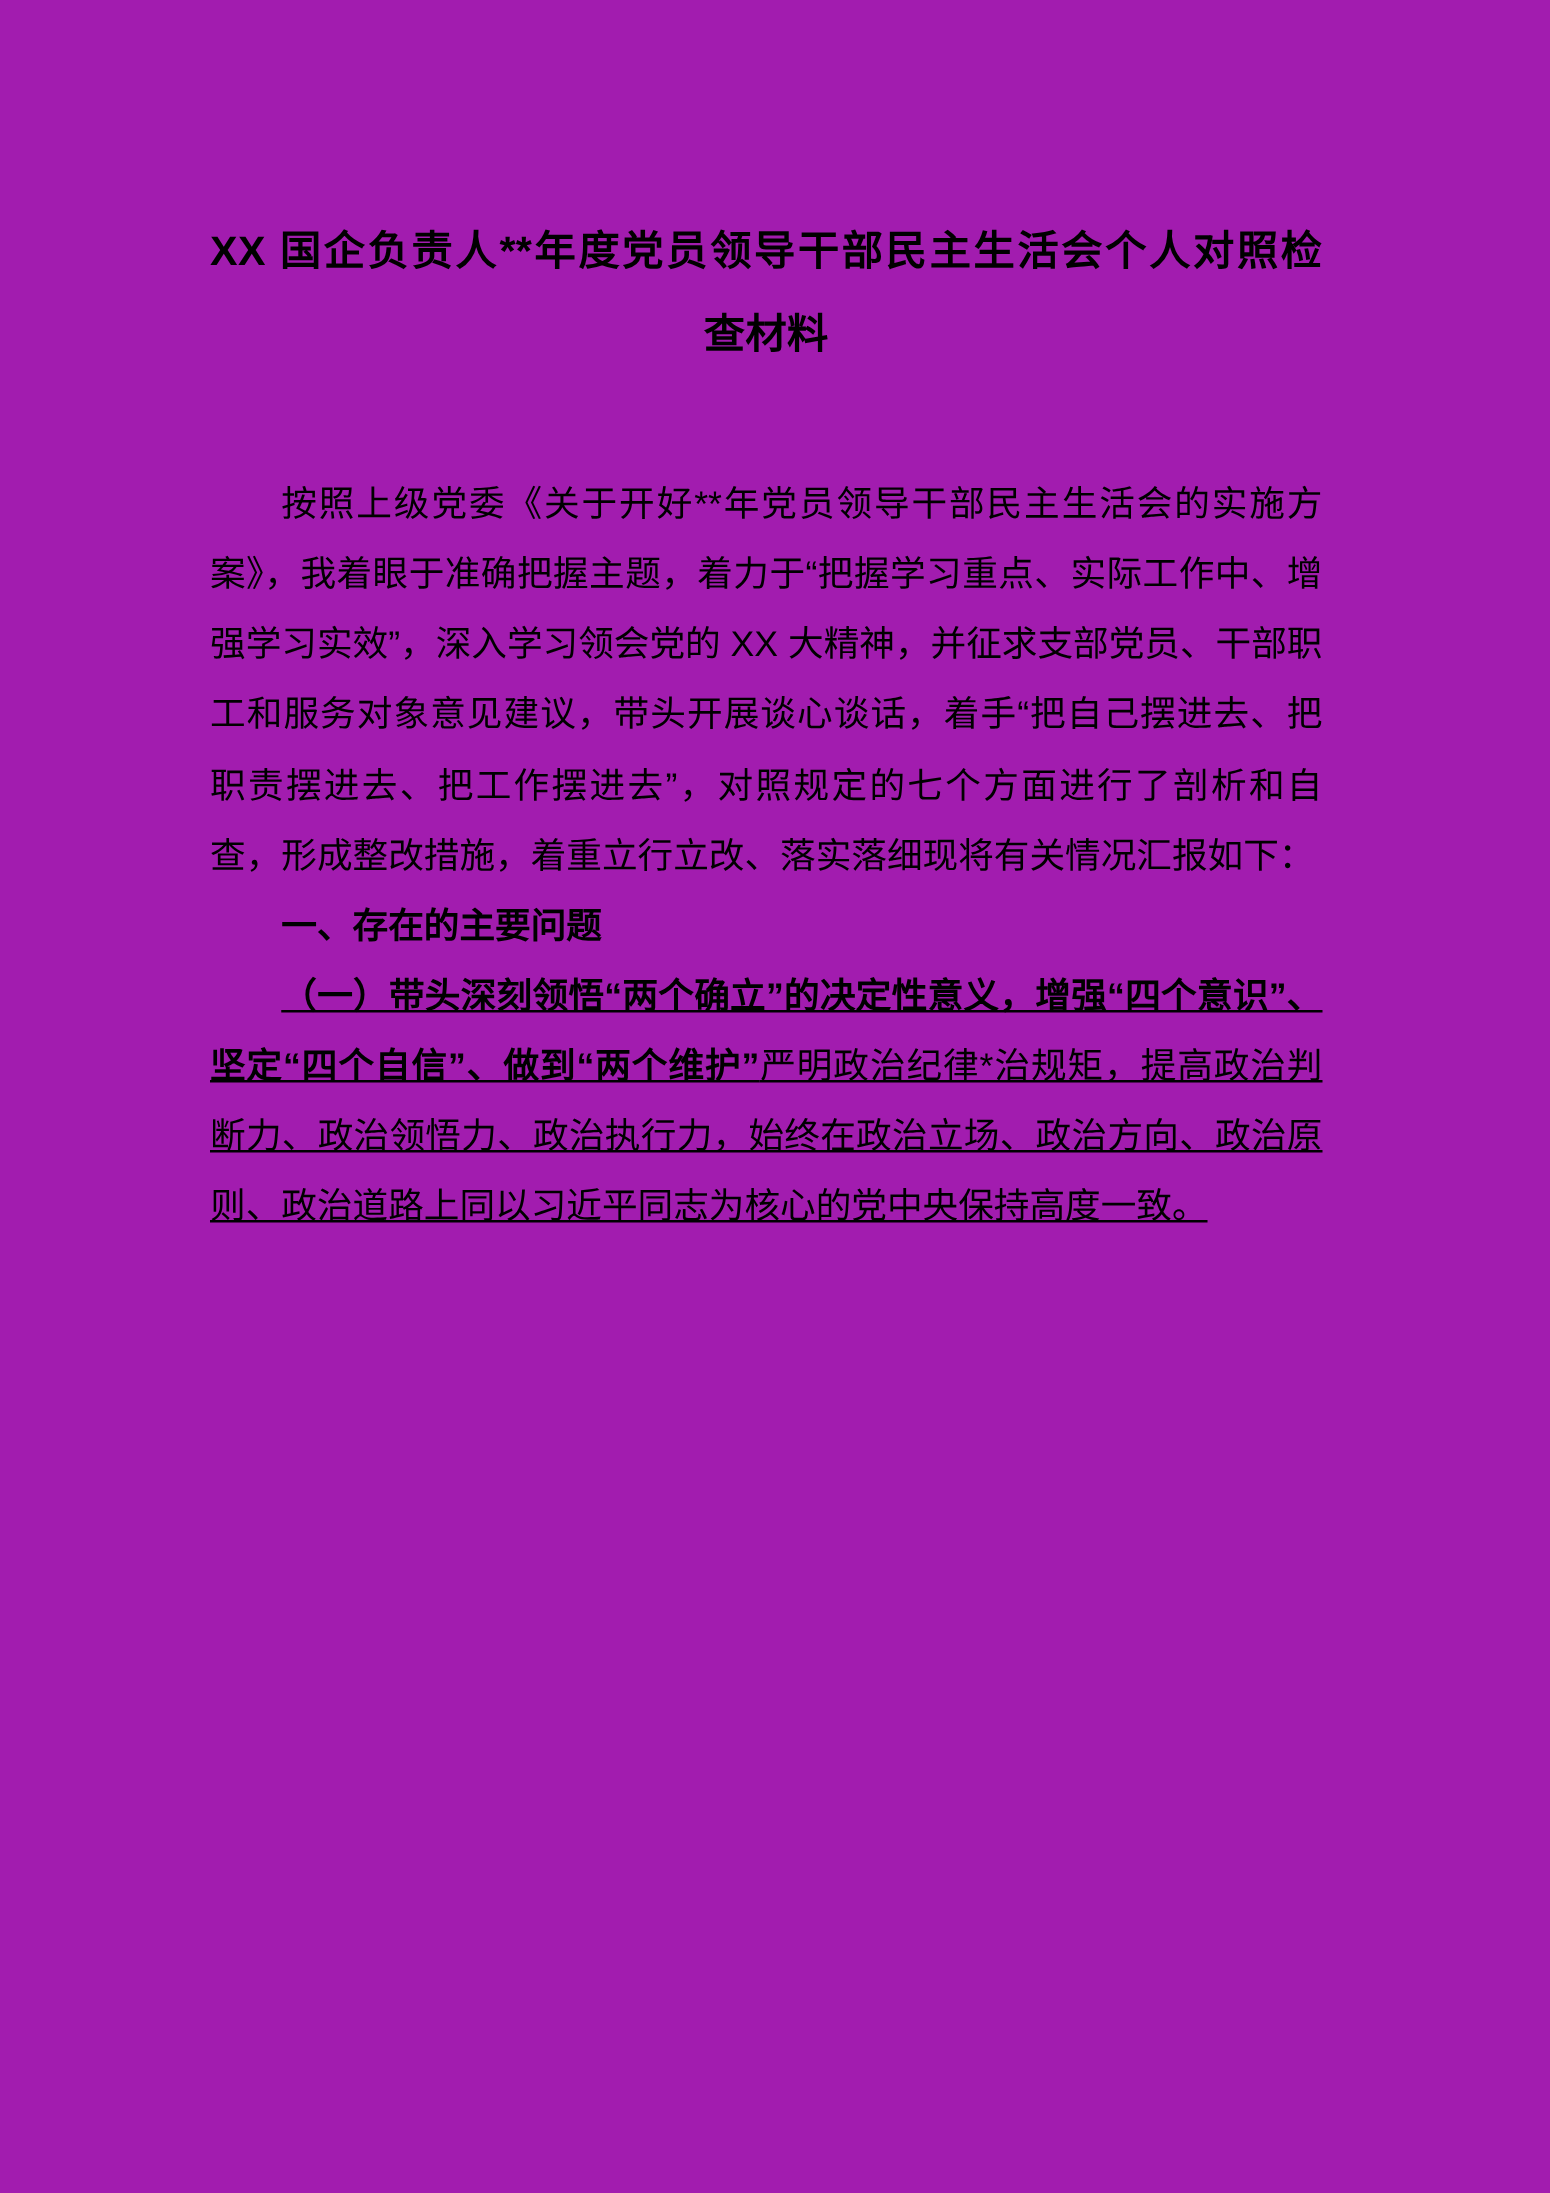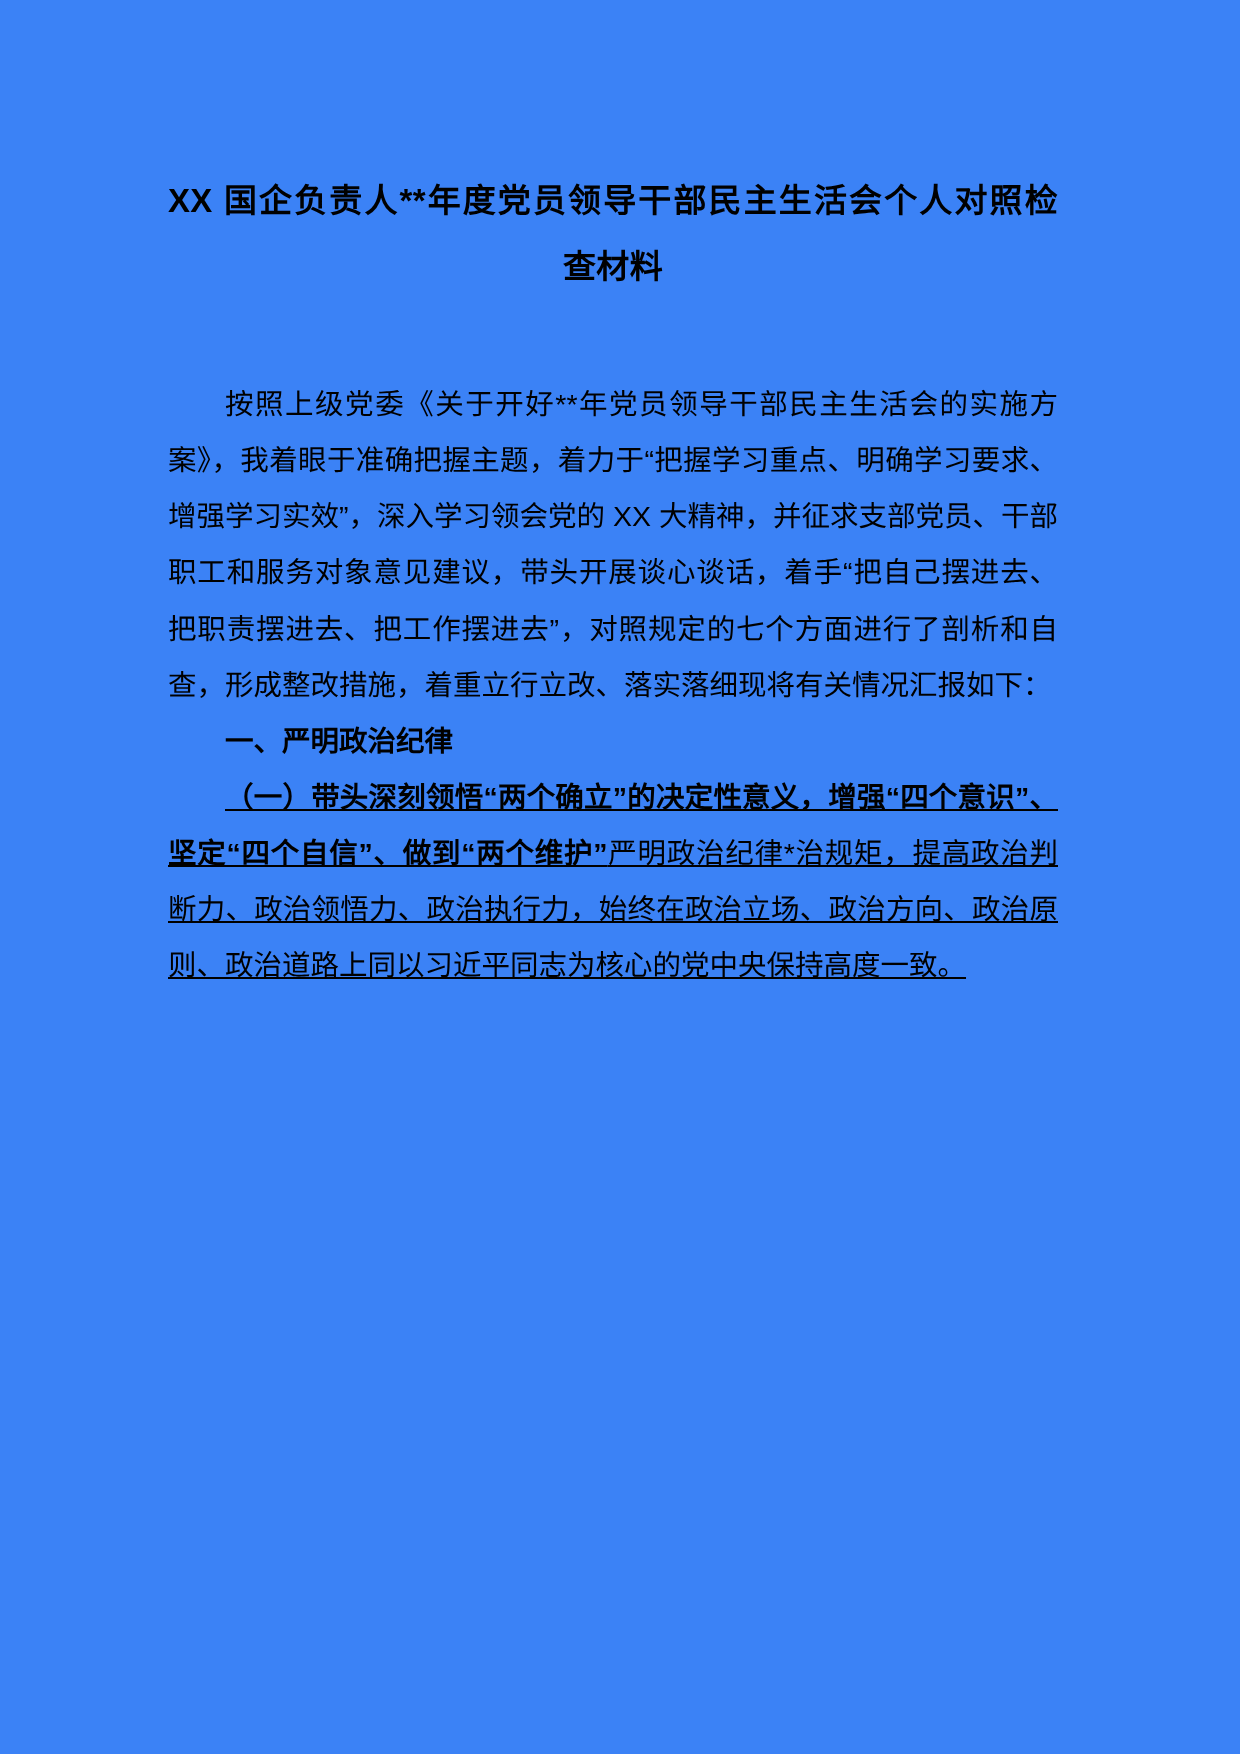--- a/index.html
+++ b/index.html
@@ -6,21 +6,21 @@
   html, body {
     margin: 0;
     padding: 0;
     background: #ffffff;
   }
 
   .page {
     position: relative;
     width: 1240px;
     height: 1754px;
-    background: #3b82f6;
+    background: #a21caf;
     box-sizing: border-box;
     padding: 0;
     overflow: hidden;
     font-family: "Liberation Sans", "DejaVu Sans", sans-serif;
     color: #000000;
   }
 
   .content {
     position: absolute;
     left: 168px;
@@ -92,22 +92,22 @@
 </head>
 <body>
 
 <div class="page">
   <div class="content">
 
     <h1 class="doc-title"><span>XX 国企负责人**年度党员领导干部民主生活会个人对照检</span><span class="title-line-2">查材料</span></h1>
 
     <div class="body-block">
 
-      <p class="para indent">按照上级党委《关于开好**年党员领导干部民主生活会的实施方案》，我着眼于准确把握主题，着力于“把握学习重点、明确学习要求、增强学习实效”，深入学习领会党的 XX 大精神，并征求支部党员、干部职工和服务对象意见建议，带头开展谈心谈话，着手“把自己摆进去、把职责摆进去、把工作摆进去”，对照规定的七个方面进行了剖析和自查，形成整改措施，着重立行立改、落实落细现将有关情况汇报如下：</p>
+      <p class="para indent">按照上级党委《关于开好**年党员领导干部民主生活会的实施方案》，我着眼于准确把握主题，着力于“把握学习重点、实际工作中、增强学习实效”，深入学习领会党的 XX 大精神，并征求支部党员、干部职工和服务对象意见建议，带头开展谈心谈话，着手“把自己摆进去、把职责摆进去、把工作摆进去”，对照规定的七个方面进行了剖析和自查，形成整改措施，着重立行立改、落实落细现将有关情况汇报如下：</p>
 
-      <p class="heading">一、严明政治纪律</p>
+      <p class="heading">一、存在的主要问题</p>
 
       <p class="mixed"><span class="b">（一）带头深刻领悟“两个确立”的决定性意义，增强“四个意识”、坚定“四个自信”、做到“两个维护”</span><span>严明政治纪律*治规矩，提高政治判断力、政治领悟力、政治执行力，始终在政治立场、政治方向、政治原则、政治道路上同以习近平同志为核心的党中央保持高度一致。</span></p>
 
 
     </div>
   </div>
 </div>
 
 </body></html>

